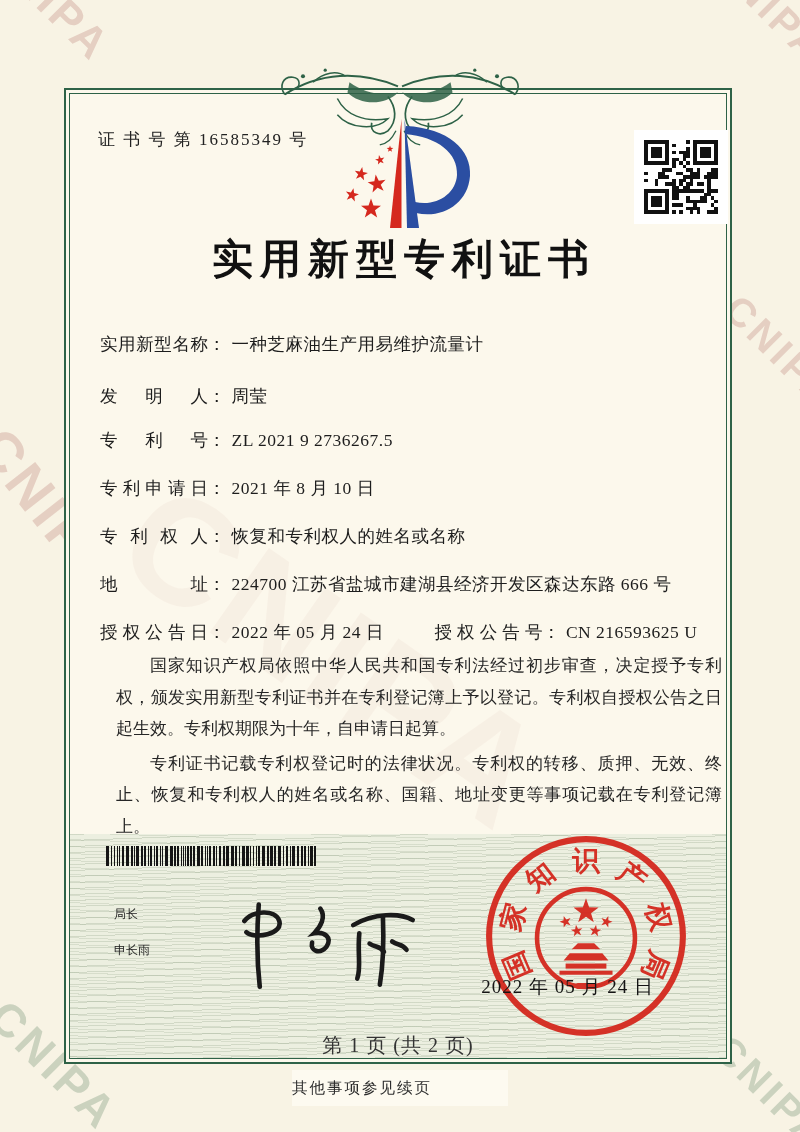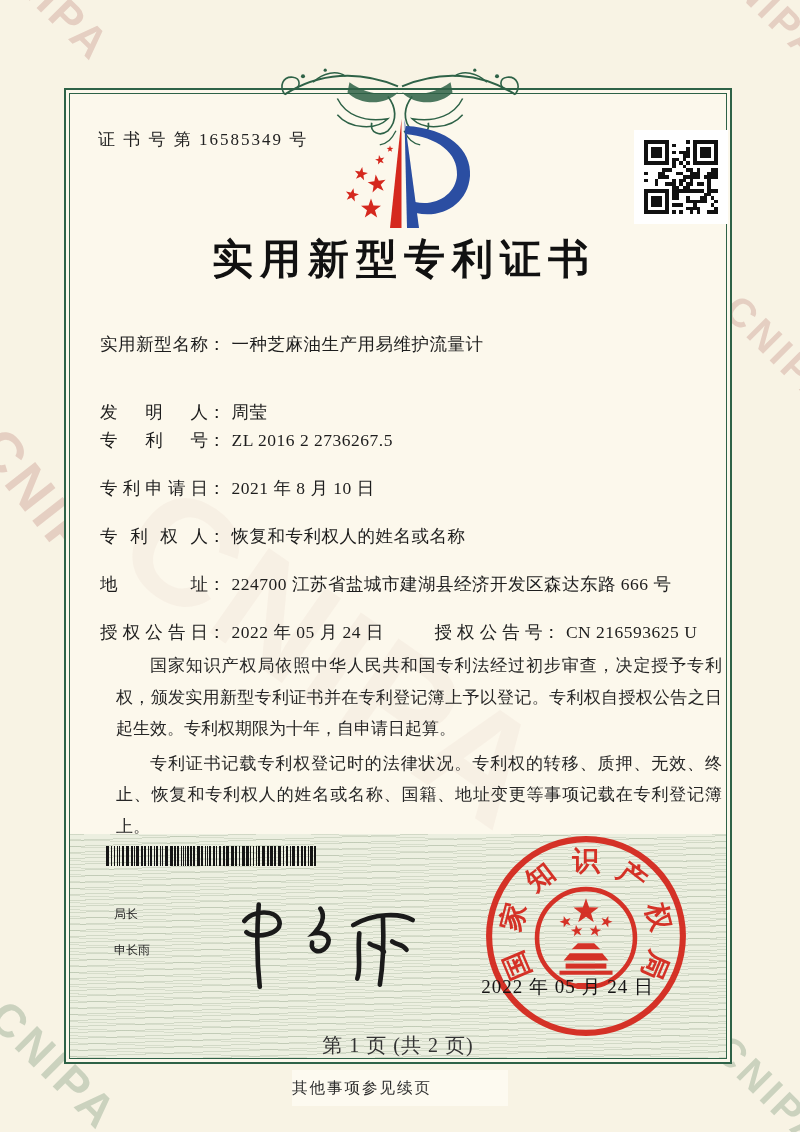--- a/index.html
+++ b/index.html
@@ -261,25 +261,25 @@
         <rect x="19" y="20" width="1" height="1" fill="#111"></rect>
         <rect x="20" y="20" width="1" height="1" fill="#111"></rect>
       </svg>
   </div>
 
   <div class="title">实用新型专利证书</div>
 
   <div class="row" style="top:332px;">
     <span class="lbl">实用新型名称</span><span class="colon">：</span><span class="val">一种芝麻油生产用易维护流量计</span>
   </div>
-  <div class="row" style="top:400px;">
+  <div class="row" style="top:384px;">
     <span class="lbl">发明人</span><span class="colon">：</span><span class="val">周莹</span>
   </div>
   <div class="row" style="top:428px;">
-    <span class="lbl">专利号</span><span class="colon">：</span><span class="val">ZL 2016 2 2736267.5</span>
+    <span class="lbl">专利号</span><span class="colon">：</span><span class="val">ZL 2021 9 2736267.5</span>
   </div>
   <div class="row" style="top:476px;">
     <span class="lbl">专利申请日</span><span class="colon">：</span><span class="val">2021 年 8 月 10 日</span>
   </div>
   <div class="row" style="top:524px;">
     <span class="lbl">专利权人</span><span class="colon">：</span><span class="val">恢复和专利权人的姓名或名称</span>
   </div>
   <div class="row" style="top:572px;">
     <span class="lbl">地址</span><span class="colon">：</span><span class="val">224700 江苏省盐城市建湖县经济开发区森达东路 666 号</span>
   </div>

